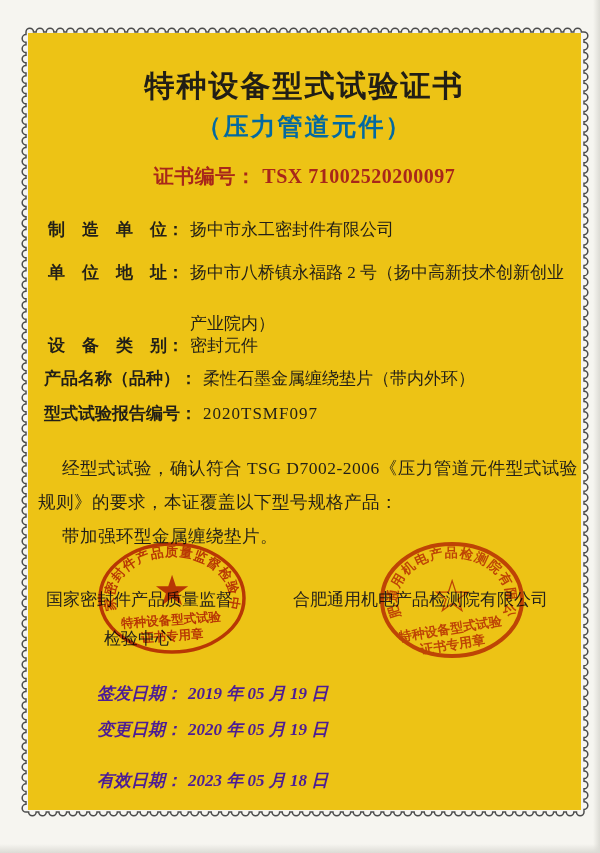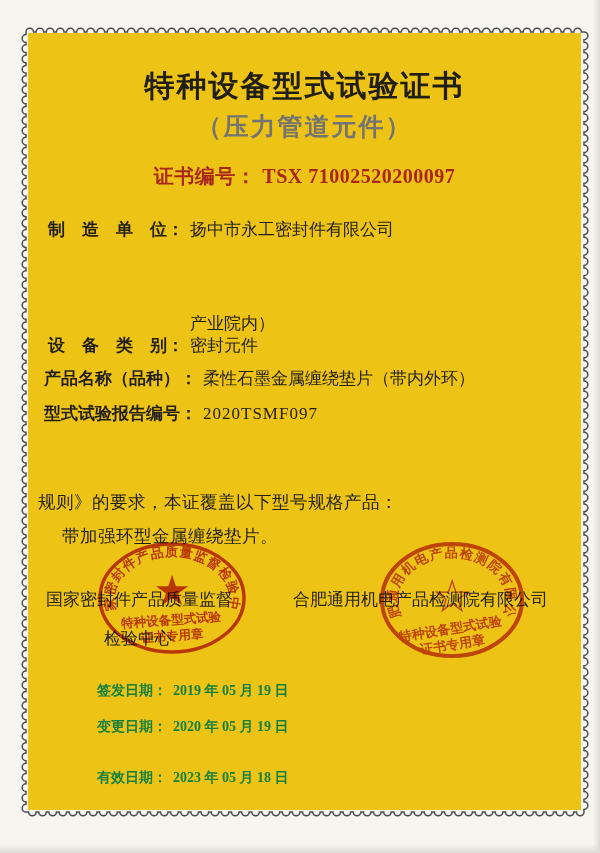--- a/index.html
+++ b/index.html
@@ -18,21 +18,21 @@
     position:absolute;left:28px;top:33px;width:553px;height:777px;
     background:#edc315;
   }
   .abs{position:absolute;}
   .title{
     left:28px;top:66px;width:553px;text-align:center;
     font-size:30px;font-weight:bold;letter-spacing:2px;color:#211e16;
   }
   .subtitle{
     left:28px;top:110px;width:553px;text-align:center;
-    font-size:25px;font-weight:bold;letter-spacing:2px;color:#737373;
+    font-size:25px;font-weight:bold;letter-spacing:2px;color:#0369a1;
   }
   .certno{
     left:28px;top:163px;width:553px;text-align:center;
     font-size:20px;font-weight:bold;color:#a8271a;letter-spacing:.5px;
   }
   .certno .latin{font-family:"Liberation Serif",serif;margin-left:6px;}
   .field{font-size:17px;color:#221f18;white-space:nowrap;}
   .field .lbl{font-weight:bold;margin-top:16px;}
   .field .val{margin-left:6px;}
   .f1{left:48px;top:218px;}
@@ -43,21 +43,21 @@
   .f5{left:44px;top:402px;}
   .f5 .val{font-family:"Liberation Serif",serif;letter-spacing:1px;}
   .stmt{font-size:17.5px;color:#221f18;letter-spacing:.5px;white-space:nowrap;}
   .s1{left:62px;top:456px;}
   .s2{left:38px;top:490px;}
   .s3{left:62px;top:524px;}
   .org{font-size:17px;color:#26221b;white-space:nowrap;}
   .orgL1{left:46px;top:588px;}
   .orgL2{left:104px;top:627px;}
   .orgR{left:293px;top:588px;}
-  .dates .row{position:absolute;font-size:14px;white-space:nowrap;color:#15803d;}
+  .dates .row{position:absolute;font-size:17px;white-space:nowrap;color:#4c1d95;font-style:italic;}
   .dates .lbl{font-weight:bold;}
   .dates .val{font-family:"Liberation Serif",serif;font-weight:bold;margin-left:6px;}
   .d1{left:97px;top:682px;}
   .d2{left:97px;top:718px;text-align:center;}
   .d3{left:97px;top:753px;margin-top:16px;}
   .seal{position:absolute;width:160px;height:160px;mix-blend-mode:multiply;opacity:.93;}
   .seal-left{left:92px;top:518px;}
   .seal-right{left:372px;top:520px;}
 </style>
 </head>
@@ -73,31 +73,35 @@
 
   <div class="abs title">特种设备型式试验证书</div>
   <div class="abs subtitle">（压力管道元件）</div>
   <div class="abs certno">
     <span>证书编号：</span><span class="latin">TSX 71002520200097</span>
   </div>
 
   <div class="abs field f1">
     <span class="lbl">制　造　单　位：</span><span class="val">扬中市永工密封件有限公司</span>
   </div>
+  <div class="abs field f2">
+    <span class="lbl">单　位　地　址：</span><span class="val">扬中市八桥镇永福路 2 号（扬中高新技术创新创业</span>
+  </div>
   <div class="abs field f2b">产业院内）</div>
   <div class="abs field f3">
     <span class="lbl">设　备　类　别：</span><span class="val">密封元件</span>
   </div>
   <div class="abs field f4">
     <span class="lbl">产品名称（品种）：</span><span class="val">柔性石墨金属缠绕垫片（带内外环）</span>
   </div>
   <div class="abs field f5">
     <span class="lbl">型式试验报告编号：</span><span class="val">2020TSMF097</span>
   </div>
 
+  <div class="abs stmt s1">经型式试验，确认符合 TSG D7002-2006《压力管道元件型式试验</div>
   <div class="abs stmt s2">规则》的要求，本证覆盖以下型号规格产品：</div>
   <div class="abs stmt s3">带加强环型金属缠绕垫片。</div>
 
   <div class="abs org orgL1">国家密封件产品质量监督</div>
   <div class="abs org orgL2">检验中心</div>
   <div class="abs org orgR">合肥通用机电产品检测院有限公司</div>
 
   <svg class="seal seal-left" viewBox="0 0 160 160">
     <ellipse cx="80" cy="80" rx="72" ry="54" fill="none" stroke="#c23a20" stroke-width="3.5"></ellipse>
     <path id="arcL" d="M 27.4 97.7 A 58 42 0 1 1 132.6 97.7" fill="none"></path>

